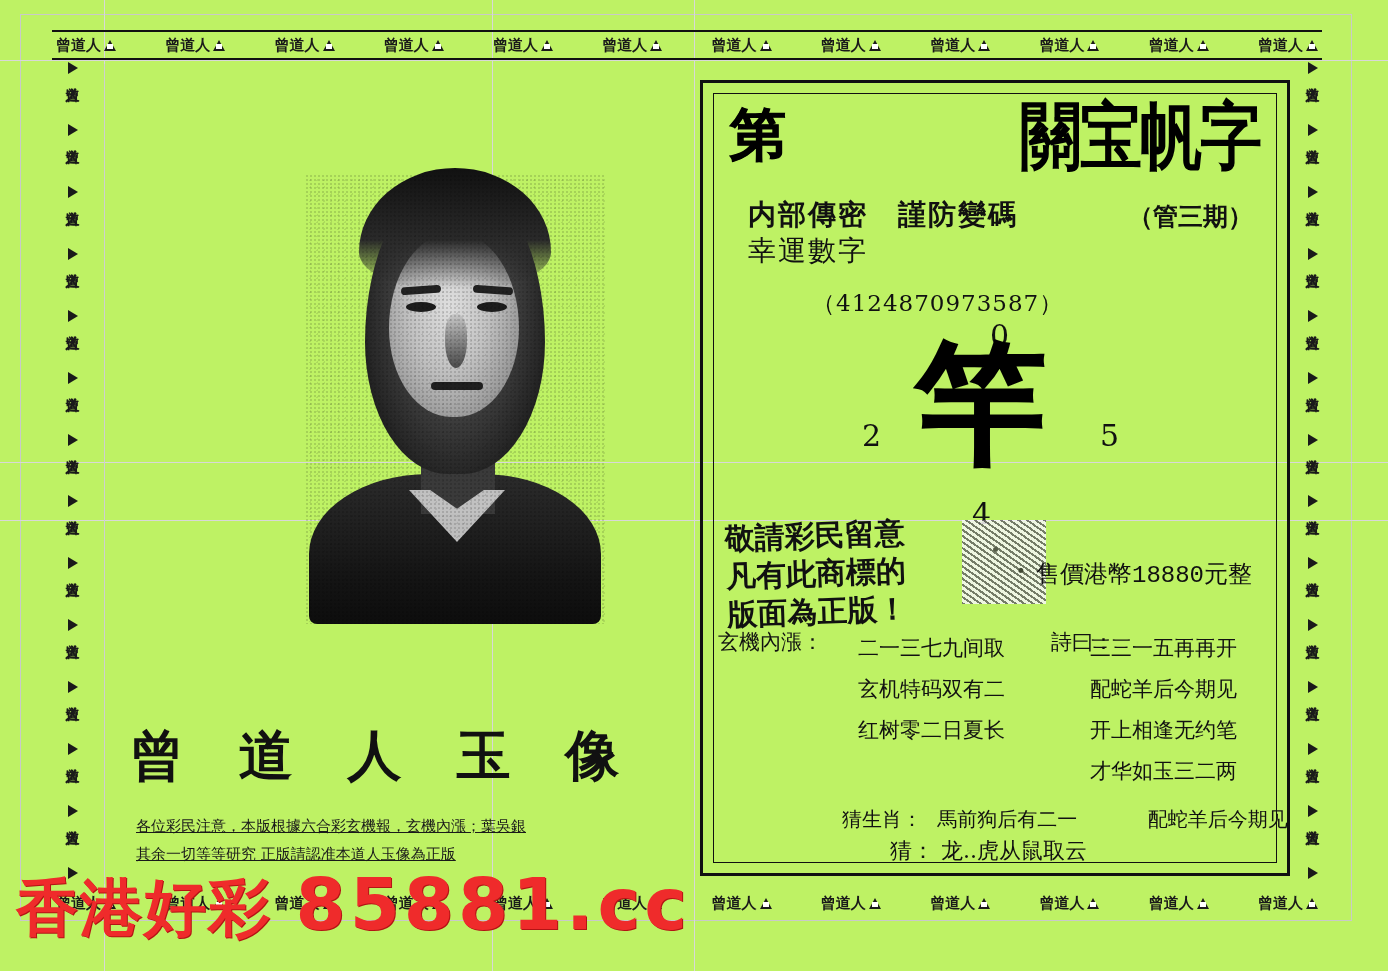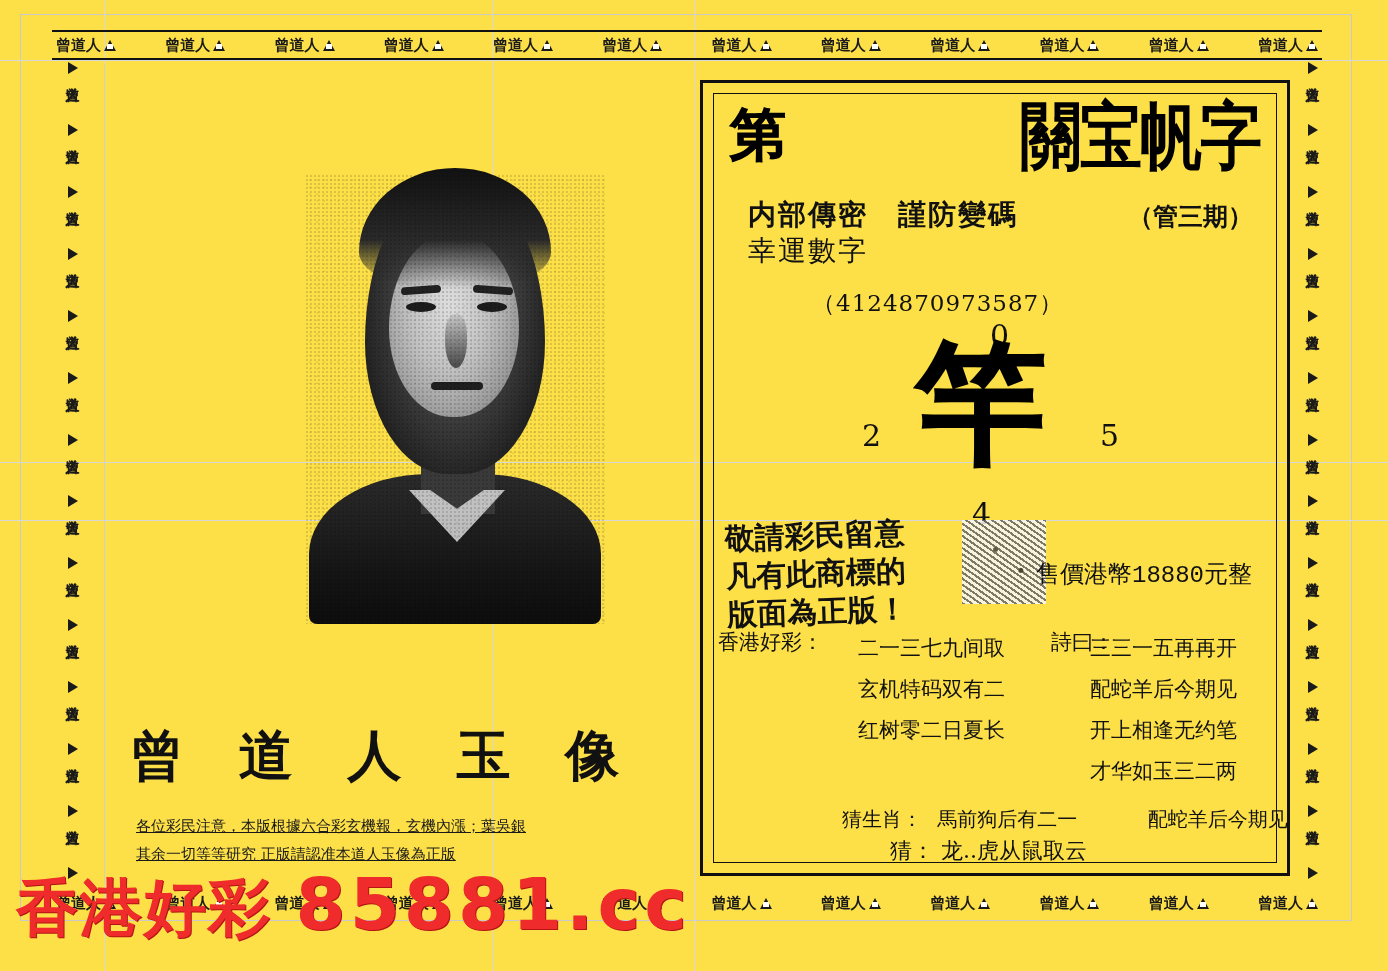--- a/index.html
+++ b/index.html
@@ -7,21 +7,21 @@
     padding: 0;
     background: #ffffff;
   }
   body {
     font-family: "DejaVu Sans", sans-serif;
   }
   #page {
     position: relative;
     width: 1388px;
     height: 971px;
-    background: #fde047;
+    background: #bef264;
     overflow: hidden;
   }
   
   .crease {
     position: absolute;
     background: #d8d8d8;
   }
   .crease.h { left: 0; width: 1388px; height: 1px; }
   .crease.v { top: 0; width: 1px; height: 971px; }
 
@@ -676,21 +676,21 @@
 
   <div class="handwrite">
     <div>敬請彩民留意</div>
     <div>凡有此商標的</div>
     <div>版面為正版！</div>
   </div>
 
   <div class="stamp"></div>
   <div class="price">售價港幣18880元整</div>
 
-  <div class="poem-label">香港好彩：</div>
+  <div class="poem-label">玄機內漲：</div>
   <div class="poem-left">
     <div>二一三七九间取</div>
     <div>玄机特码双有二</div>
     <div>红树零二日夏长</div>
   </div>
 
   <div class="poem-label2">詩曰：</div>
   <div class="poem-right">
     <div>三三一五再再开</div>
     <div>配蛇羊后今期见</div>

